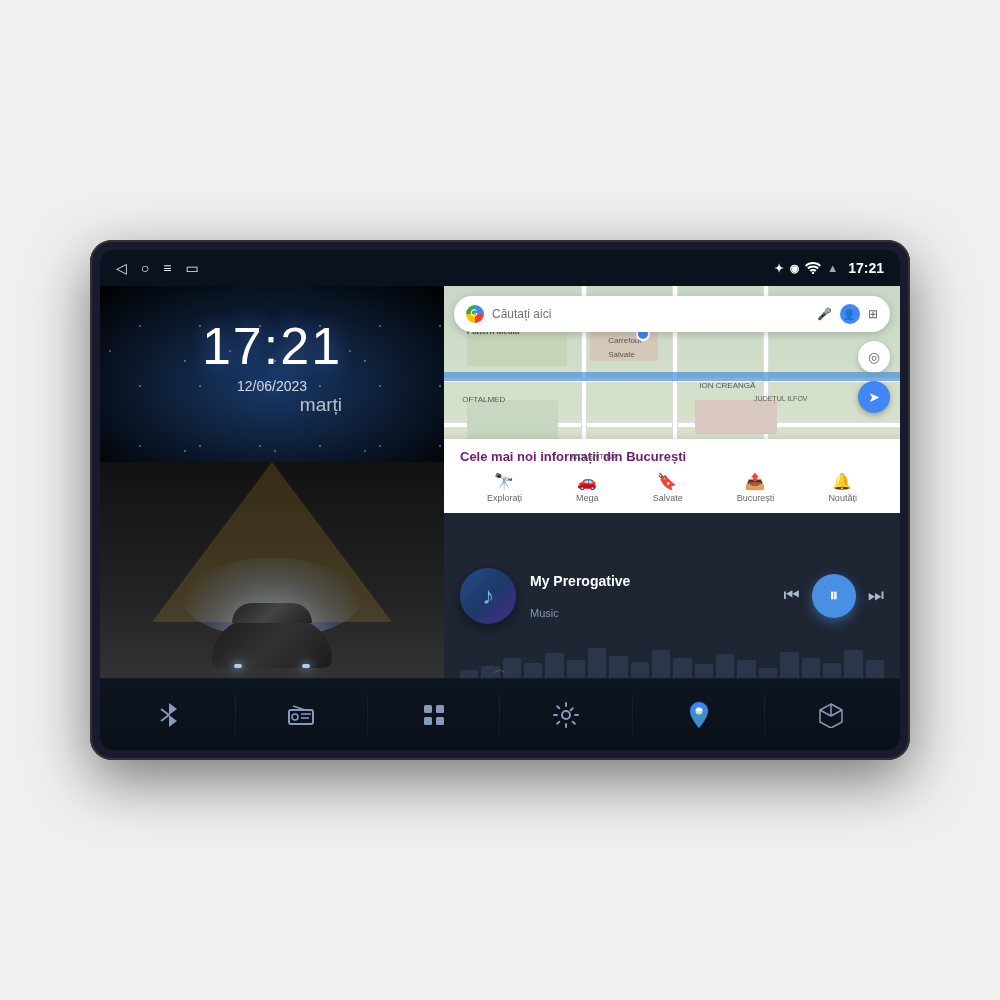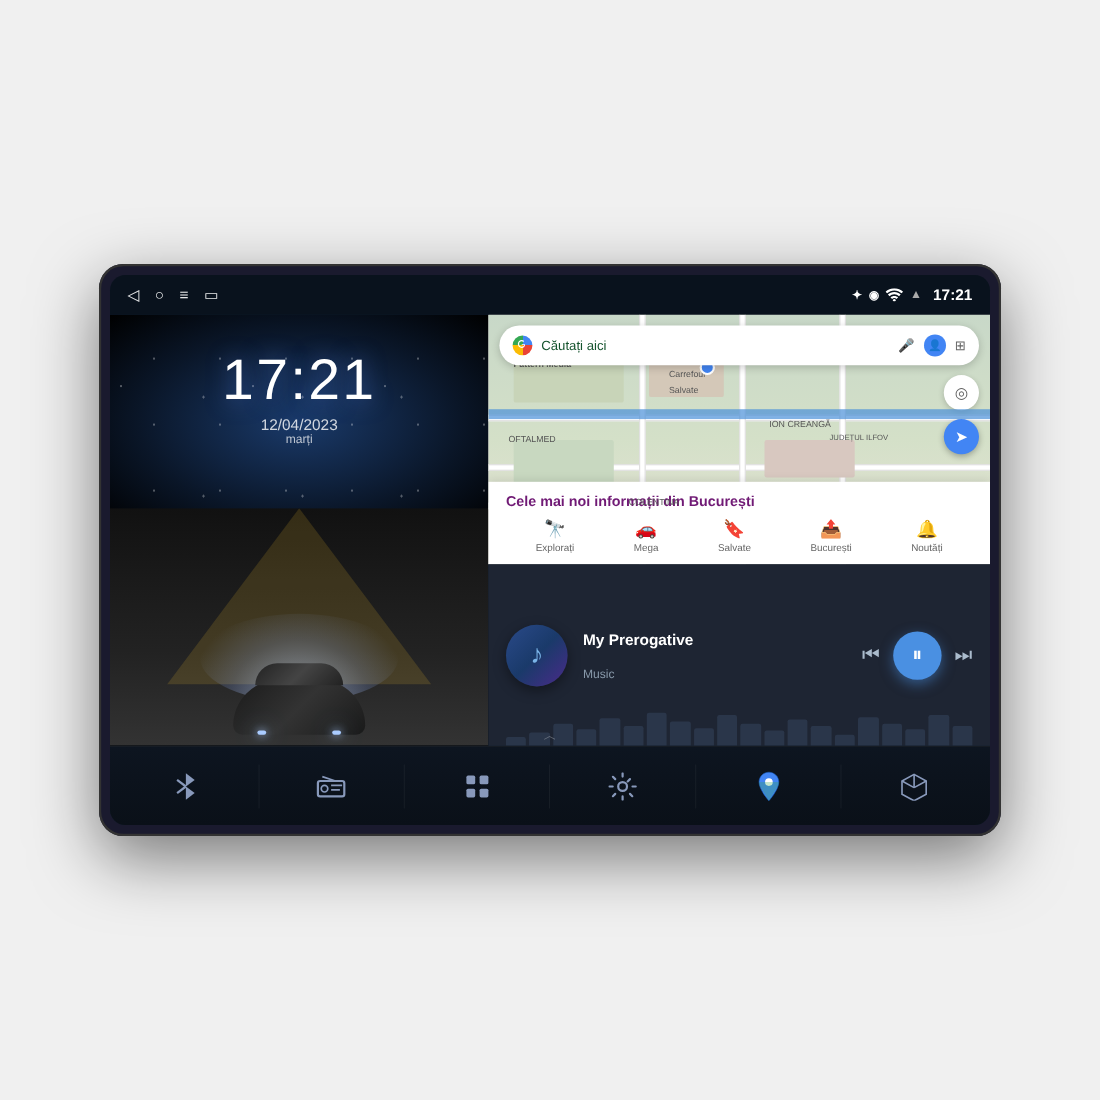--- a/index.html
+++ b/index.html
@@ -110,22 +110,23 @@
       font-weight: 300;
       letter-spacing: 2px;
       text-shadow: 0 0 20px rgba(100,150,255,0.5);
     }
     .clock-date {
       font-size: 14px;
       opacity: 0.8;
       margin-top: 2px;
     }
     .clock-day {
-      font-size: 11px;
+      font-size: 19px;
       opacity: 0.7;
+      text-align: right;
     }
     
     .car-scene {
       position: absolute;
       bottom: 0;
       left: 0;
       right: 0;
       height: 55%;
       overflow: hidden;
     }
@@ -267,21 +268,21 @@
       font-size: 10px;
       display: flex;
       align-items: center;
       justify-content: center;
       color: white;
       font-weight: bold;
     }
     .search-text {
       flex: 1;
       font-size: 12px;
-      color: #14532d;
+      color: #737373;
     }
     .search-icons {
       display: flex;
       gap: 8px;
       align-items: center;
     }
     
     .map-info-panel {
       position: absolute;
       bottom: 0;
@@ -516,21 +517,21 @@
       </div>
     </div>
 
     <div class="main-content">
 
       <div class="left-panel">
         <div class="stars-bg"></div>
 
         <div class="clock-display">
           <div class="clock-time">17:21</div>
-          <div class="clock-date">12/04/2023</div>
+          <div class="clock-date">12/06/2023</div>
           <div class="clock-day">marți</div>
         </div>
 
         <div class="car-scene">
           <div class="tunnel-bg">
             <div class="tunnel-lines"></div>
             <div class="headlight-glow"></div>
             <div class="car-body">
               <div class="car-silhouette"></div>
             </div>

